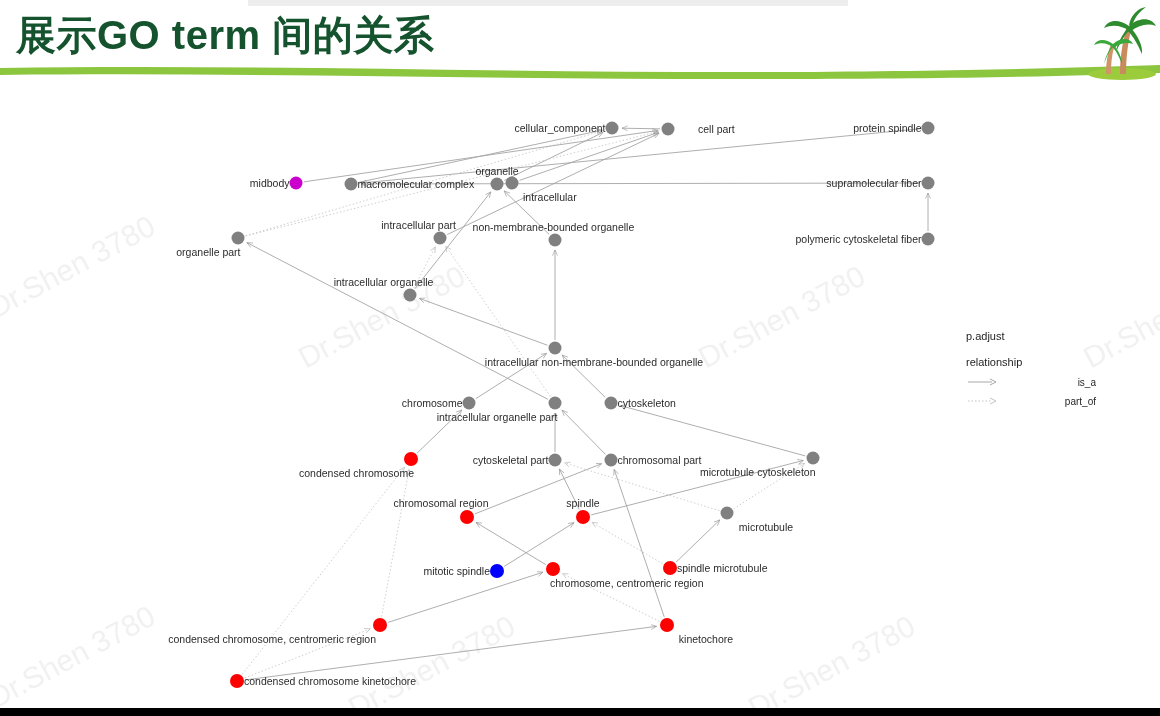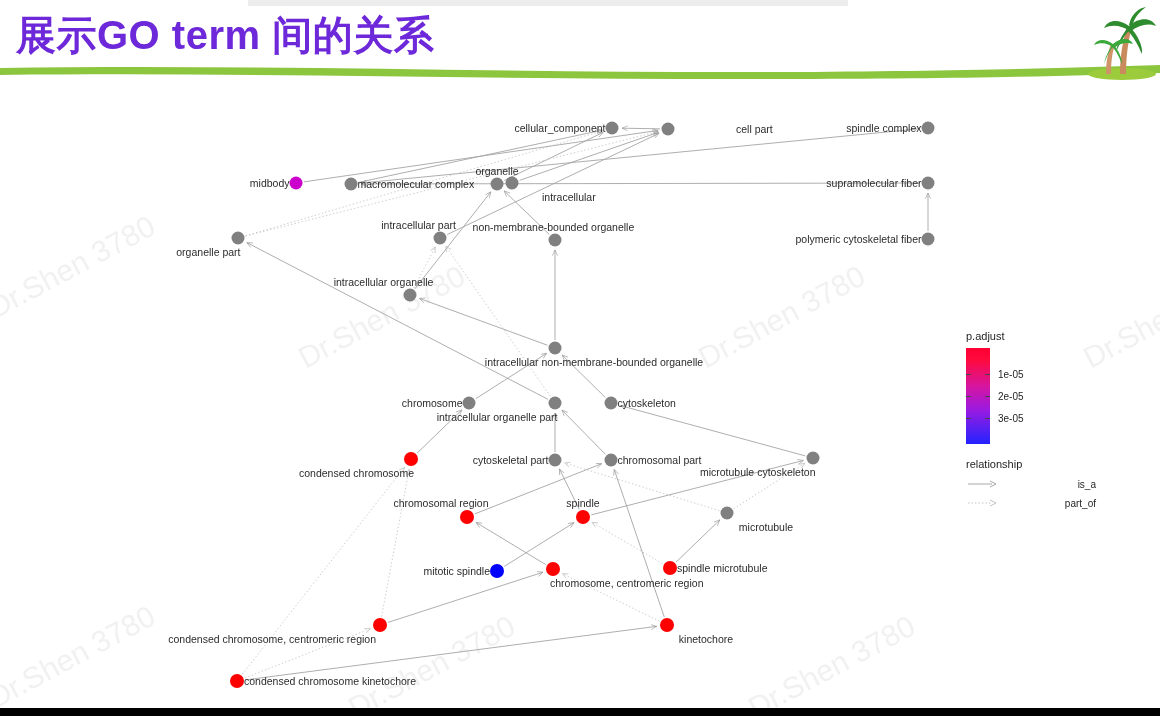--- a/index.html
+++ b/index.html
@@ -27,21 +27,21 @@
     height: 6px;
     background: #ededed;
   }
   .slide-title {
     position: absolute;
     left: 16px;
     top: 8px;
     font-size: 40px;
     font-weight: bold;
     letter-spacing: 0.5px;
-    color: #6d28d9;
+    color: #14532d;
     white-space: nowrap;
     font-family: "Liberation Sans", sans-serif;
   }
   .green-wave {
     position: absolute;
     left: 0;
     top: 52px;
     width: 1160px;
     height: 28px;
   }
@@ -266,31 +266,31 @@
           <line x1="659.370788225282" y1="541.2523170229455" x2="562.4243204275929" y2="493.6294907363614" stroke="#c6c6c6" stroke-width="0.9" stroke-dasharray="1.4,2.2" marker-end="url(#arrow-dotted)"></line>
           <line x1="245.42882193712762" y1="599.9022929570252" x2="656.5879258423718" y2="546.3559910530864" stroke="#a5a5a5" stroke-width="0.9" marker-end="url(#arrow-solid)"></line>
           <line x1="244.91474674434602" y1="597.9005187574589" x2="370.22295990404314" y2="548.8287709466684" stroke="#c6c6c6" stroke-width="0.9" stroke-dasharray="1.4,2.2" marker-end="url(#arrow-dotted)"></line>
           <line x1="242.24349413742695" y1="594.310024721214" x2="404.52274253611967" y2="387.26408710908873" stroke="#c6c6c6" stroke-width="0.9" stroke-dasharray="1.4,2.2" marker-end="url(#arrow-dotted)"></line>
         </g>
     </svg>
     <div id="nodes-layer">
         <div class="node" title="cellular_component" style="left: 612px; top: 48px; width: 13px; height: 13px; background: rgb(128, 128, 128);"></div>
         <div class="node-label lbl-left" style="left: 605.5px; top: 48px;">cellular_component</div>
         <div class="node" title="cell part" style="left: 668px; top: 49px; width: 13px; height: 13px; background: rgb(128, 128, 128);"></div>
-        <div class="node-label lbl-right" style="left: 691px; top: 49px; padding-left: 45px;">cell part</div>
+        <div class="node-label lbl-right" style="left: 653px; top: 49px; padding-left: 45px;">cell part</div>
         <div class="node" title="protein complex" style="left: 928px; top: 48px; width: 13px; height: 13px; background: rgb(128, 128, 128);"></div>
-        <div class="node-label lbl-left" style="left: 921.5px; top: 48px;">spindle complex</div>
+        <div class="node-label lbl-left" style="left: 921.5px; top: 48px;">protein spindle</div>
         <div class="node" title="midbody" style="left: 296px; top: 103px; width: 13px; height: 13px; background: rgb(204, 0, 204);"></div>
         <div class="node-label lbl-left" style="left: 289.5px; top: 103px;">midbody</div>
         <div class="node" title="macromolecular complex" style="left: 351px; top: 104px; width: 13px; height: 13px; background: rgb(128, 128, 128);"></div>
         <div class="node-label lbl-right" style="left: 357.5px; top: 104px;">macromolecular complex</div>
         <div class="node" title="organelle" style="left: 497px; top: 104px; width: 13px; height: 13px; background: rgb(128, 128, 128);"></div>
         <div class="node-label lbl-above" style="left: 497px; top: 95.5px;">organelle</div>
         <div class="node" title="intracellular" style="left: 512px; top: 103px; width: 13px; height: 13px; background: rgb(128, 128, 128);"></div>
-        <div class="node-label" style="left: 531px; top: 111.5px; padding-left: 11px;">intracellular</div>
+        <div class="node-label" style="left: 512px; top: 111.5px; padding-left: 11px;">intracellular</div>
         <div class="node" title="supramolecular fiber" style="left: 928px; top: 103px; width: 13px; height: 13px; background: rgb(128, 128, 128);"></div>
         <div class="node-label lbl-left" style="left: 921.5px; top: 103px;">supramolecular fiber</div>
         <div class="node" title="non-membrane-bounded organelle" style="left: 555px; top: 160px; width: 13px; height: 13px; background: rgb(128, 128, 128);"></div>
         <div class="node-label" style="left: 561.5px; top: 151.5px; transform: translate(-55%, -100%);">non-membrane-bounded organelle</div>
         <div class="node" title="intracellular part" style="left: 440px; top: 158px; width: 13px; height: 13px; background: rgb(128, 128, 128);"></div>
         <div class="node-label" style="left: 433.5px; top: 149.5px; transform: translate(-70%, -100%);">intracellular part</div>
         <div class="node" title="organelle part" style="left: 238px; top: 158px; width: 13px; height: 13px; background: rgb(128, 128, 128);"></div>
         <div class="node-label" style="left: 240.5px; top: 166.5px; transform: translate(-100%, 0px);">organelle part</div>
         <div class="node" title="polymeric cytoskeletal fiber" style="left: 928px; top: 159px; width: 13px; height: 13px; background: rgb(128, 128, 128);"></div>
         <div class="node-label lbl-left" style="left: 921.5px; top: 159px;">polymeric cytoskeletal fiber</div>
@@ -328,32 +328,20 @@
         <div class="node-label" style="left: 376px; top: 554px; transform: translate(-100%, 0px);">condensed chromosome, centromeric region</div>
         <div class="node" title="kinetochore" style="left: 667px; top: 545px; width: 14px; height: 14px; background: rgb(255, 0, 0);"></div>
         <div class="node-label lbl-below" style="left: 667px; top: 554px;">kinetochore</div>
         <div class="node" title="condensed chromosome kinetochore" style="left: 237px; top: 601px; width: 14px; height: 14px; background: rgb(255, 0, 0);"></div>
         <div class="node-label lbl-right" style="left: 244px; top: 601px;">condensed chromosome kinetochore</div>
       </div>
   </div>
 
   <div class="legend">
     <div class="legend-title">p.adjust</div>
-    <div class="colorbar-wrap">
-      <div class="colorbar"></div>
-      <div class="cb-tick-in-l" style="top:26px;"></div>
-        <div class="cb-tick-in-r" style="top:26px;"></div>
-      <div class="cb-tick-in-l" style="top:48px;"></div>
-        <div class="cb-tick-in-r" style="top:48px;"></div>
-      <div class="cb-tick-in-l" style="top:70px;"></div>
-        <div class="cb-tick-in-r" style="top:70px;"></div>
-      <div class="cb-label" style="top:26px;">1e-05</div>
-      <div class="cb-label" style="top:48px;">2e-05</div>
-      <div class="cb-label" style="top:70px;">3e-05</div>
-    </div>
     <div class="legend-sub-title">relationship</div>
     <div class="rel-row">
       <svg class="rel-glyph" viewBox="0 0 34 12">
         <line x1="2" y1="6" x2="26" y2="6" stroke="#a8a8a8" stroke-width="1"></line>
         <path d="M24 3 L30 6 L24 9" fill="none" stroke="#a8a8a8" stroke-width="1"></path>
       </svg>
       <span class="rel-label">is_a</span>
     </div>
     <div class="rel-row">
       <svg class="rel-glyph" viewBox="0 0 34 12">

